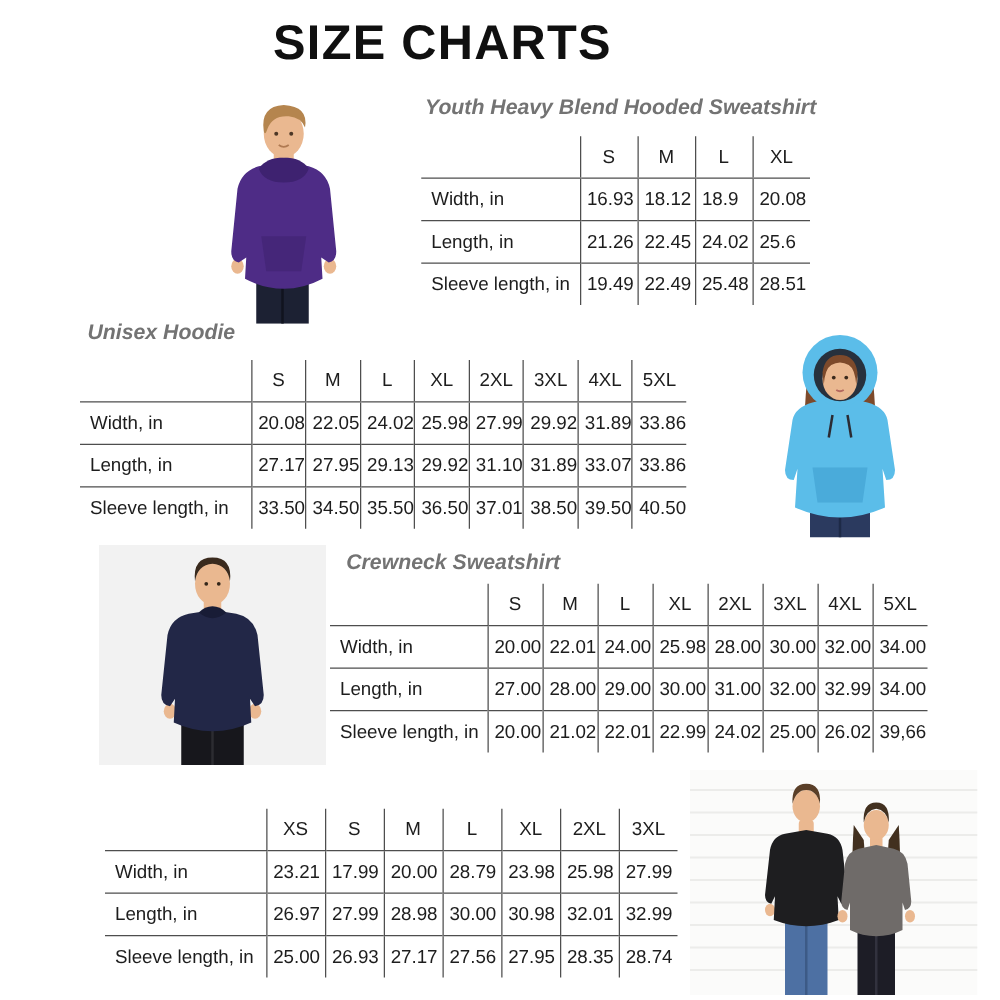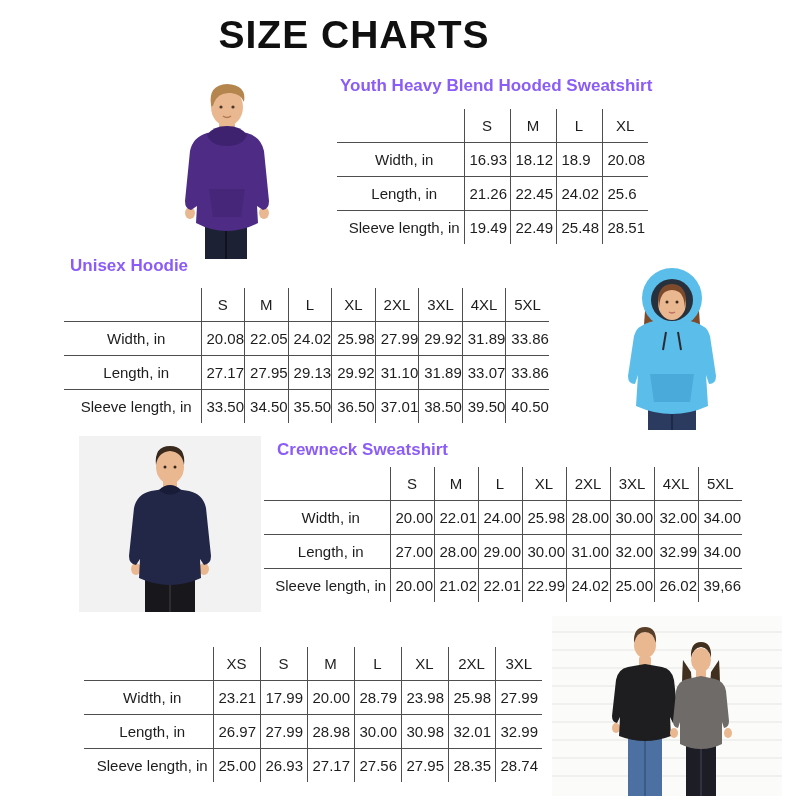--- a/index.html
+++ b/index.html
@@ -10,31 +10,31 @@
     color:#1d1d1d;
   }
   .canvas { position:relative; width:800px; height:800px; background:#fff; overflow:hidden; }
 
   .page-title {
     position:absolute; top:13px; left:0; width:708px;
     text-align:center; font-size:39px; font-weight:bold;
     letter-spacing:1px; color:#101010;
   }
 
-  .sec-title { position:absolute; font-size:17px; font-weight:bold; color:#8b5cf6; white-space:nowrap; }
+  .sec-title { position:absolute; font-size:17px; font-weight:bold; color:#737373; white-space:nowrap;font-style:italic; }
   .sec-title.s0 { left:340px; top:76px; }
   .sec-title.s1 { left:70px;  top:256px; }
   .sec-title.s2 { left:277px; top:440px; }
   .sec-title.s3 { left:94px;  top:618px; }
 
   table { position:absolute; border-collapse:collapse; table-layout:fixed; }
   th, td { font-size:15px; font-weight:normal; color:#1d1d1d; white-space:nowrap; vertical-align:middle; }
   th { height:33px; text-align:center; }
   td { height:34px; text-align:left; padding-left:5px; }
-  td.rowlabel { padding-left:8px;text-align:center; }
+  td.rowlabel { padding-left:8px; }
   th + th, td + td { border-left:1.5px solid #4e4e4e; }
   thead th { border-bottom:1.5px solid #4e4e4e; }
   tbody tr + tr td { border-top:1.5px solid #4e4e4e; }
 
   .t0 { left:337px; top:109px; }
   .t0 th:first-child { width:127px; } .t0 th { width:46px; }
   .t1 { left:64px;  top:288px; }
   .t1 th:first-child { width:137px; } .t1 th { width:42px; }
   .t2 { left:264px; top:467px; }
   .t2 th:first-child { width:126px; } .t2 th { width:44px; }

